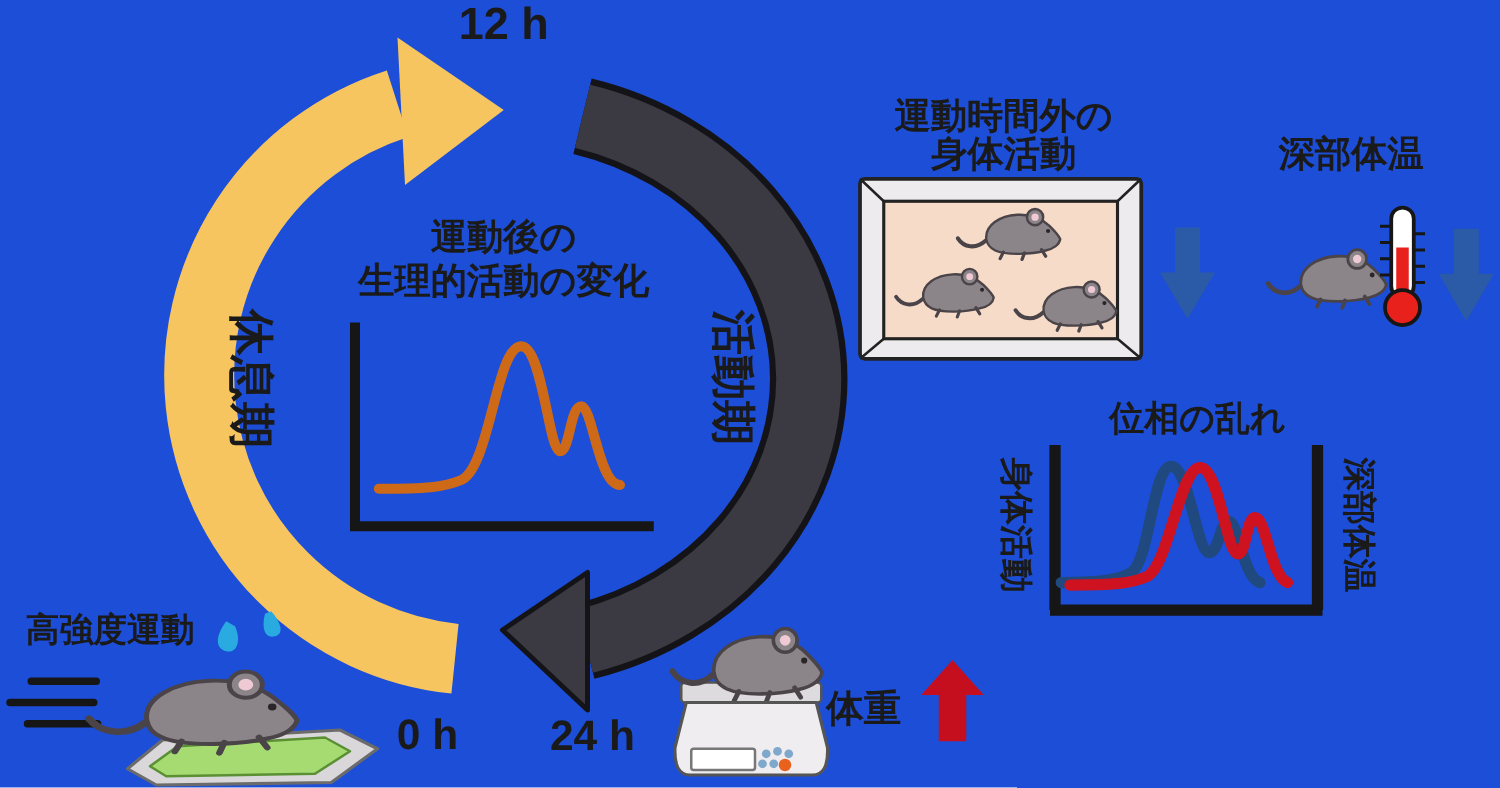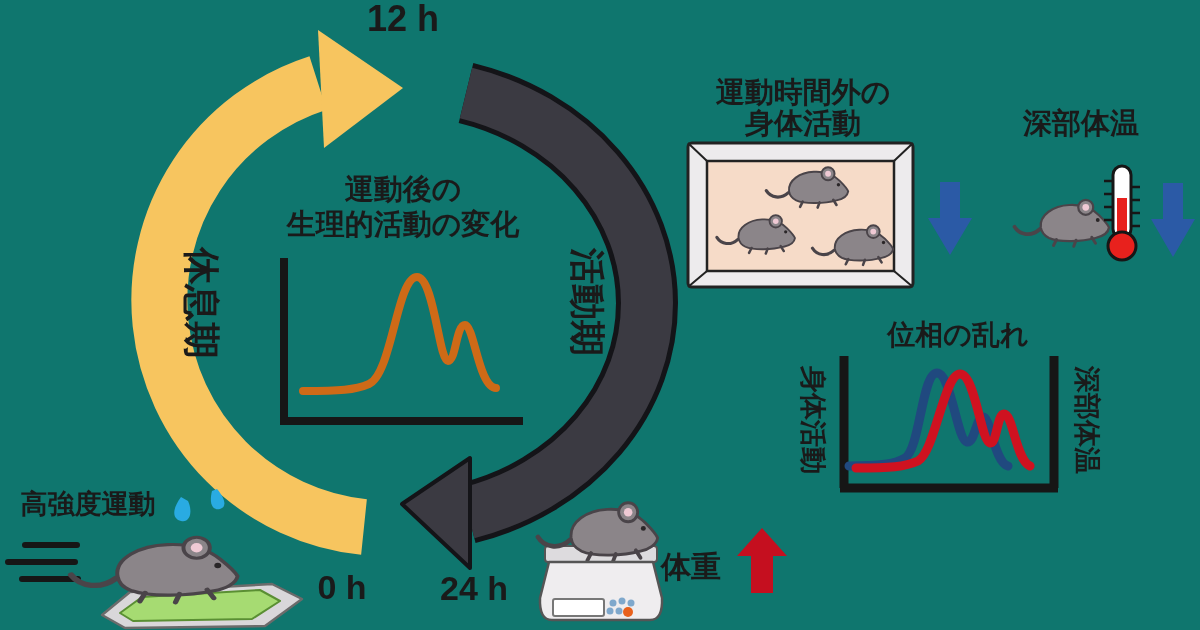--- a/index.html
+++ b/index.html
@@ -1,16 +1,16 @@
 <!DOCTYPE html>
 <html><head>
 <meta charset="utf-8">
 <style>
   html,body{margin:0;padding:0;background:#ffffff;}
-  .stage{position:relative;width:1200px;height:630px;background:#0f766e;overflow:hidden;}
+  .stage{position:relative;width:1200px;height:630px;background:#1d4ed8;overflow:hidden;}
   svg{display:block;}
   text{font-family:"Liberation Sans","DejaVu Sans",sans-serif;font-weight:bold;fill:#1a1a1a;}
   .t36{font-size:36px;}
   .t34{font-size:34px;}
   .t30{font-size:30px;}
   .t29{font-size:29px;}
   .t28{font-size:28px;}
   .t27{font-size:27px;}
   .t37{font-size:37px;}
 </style>

